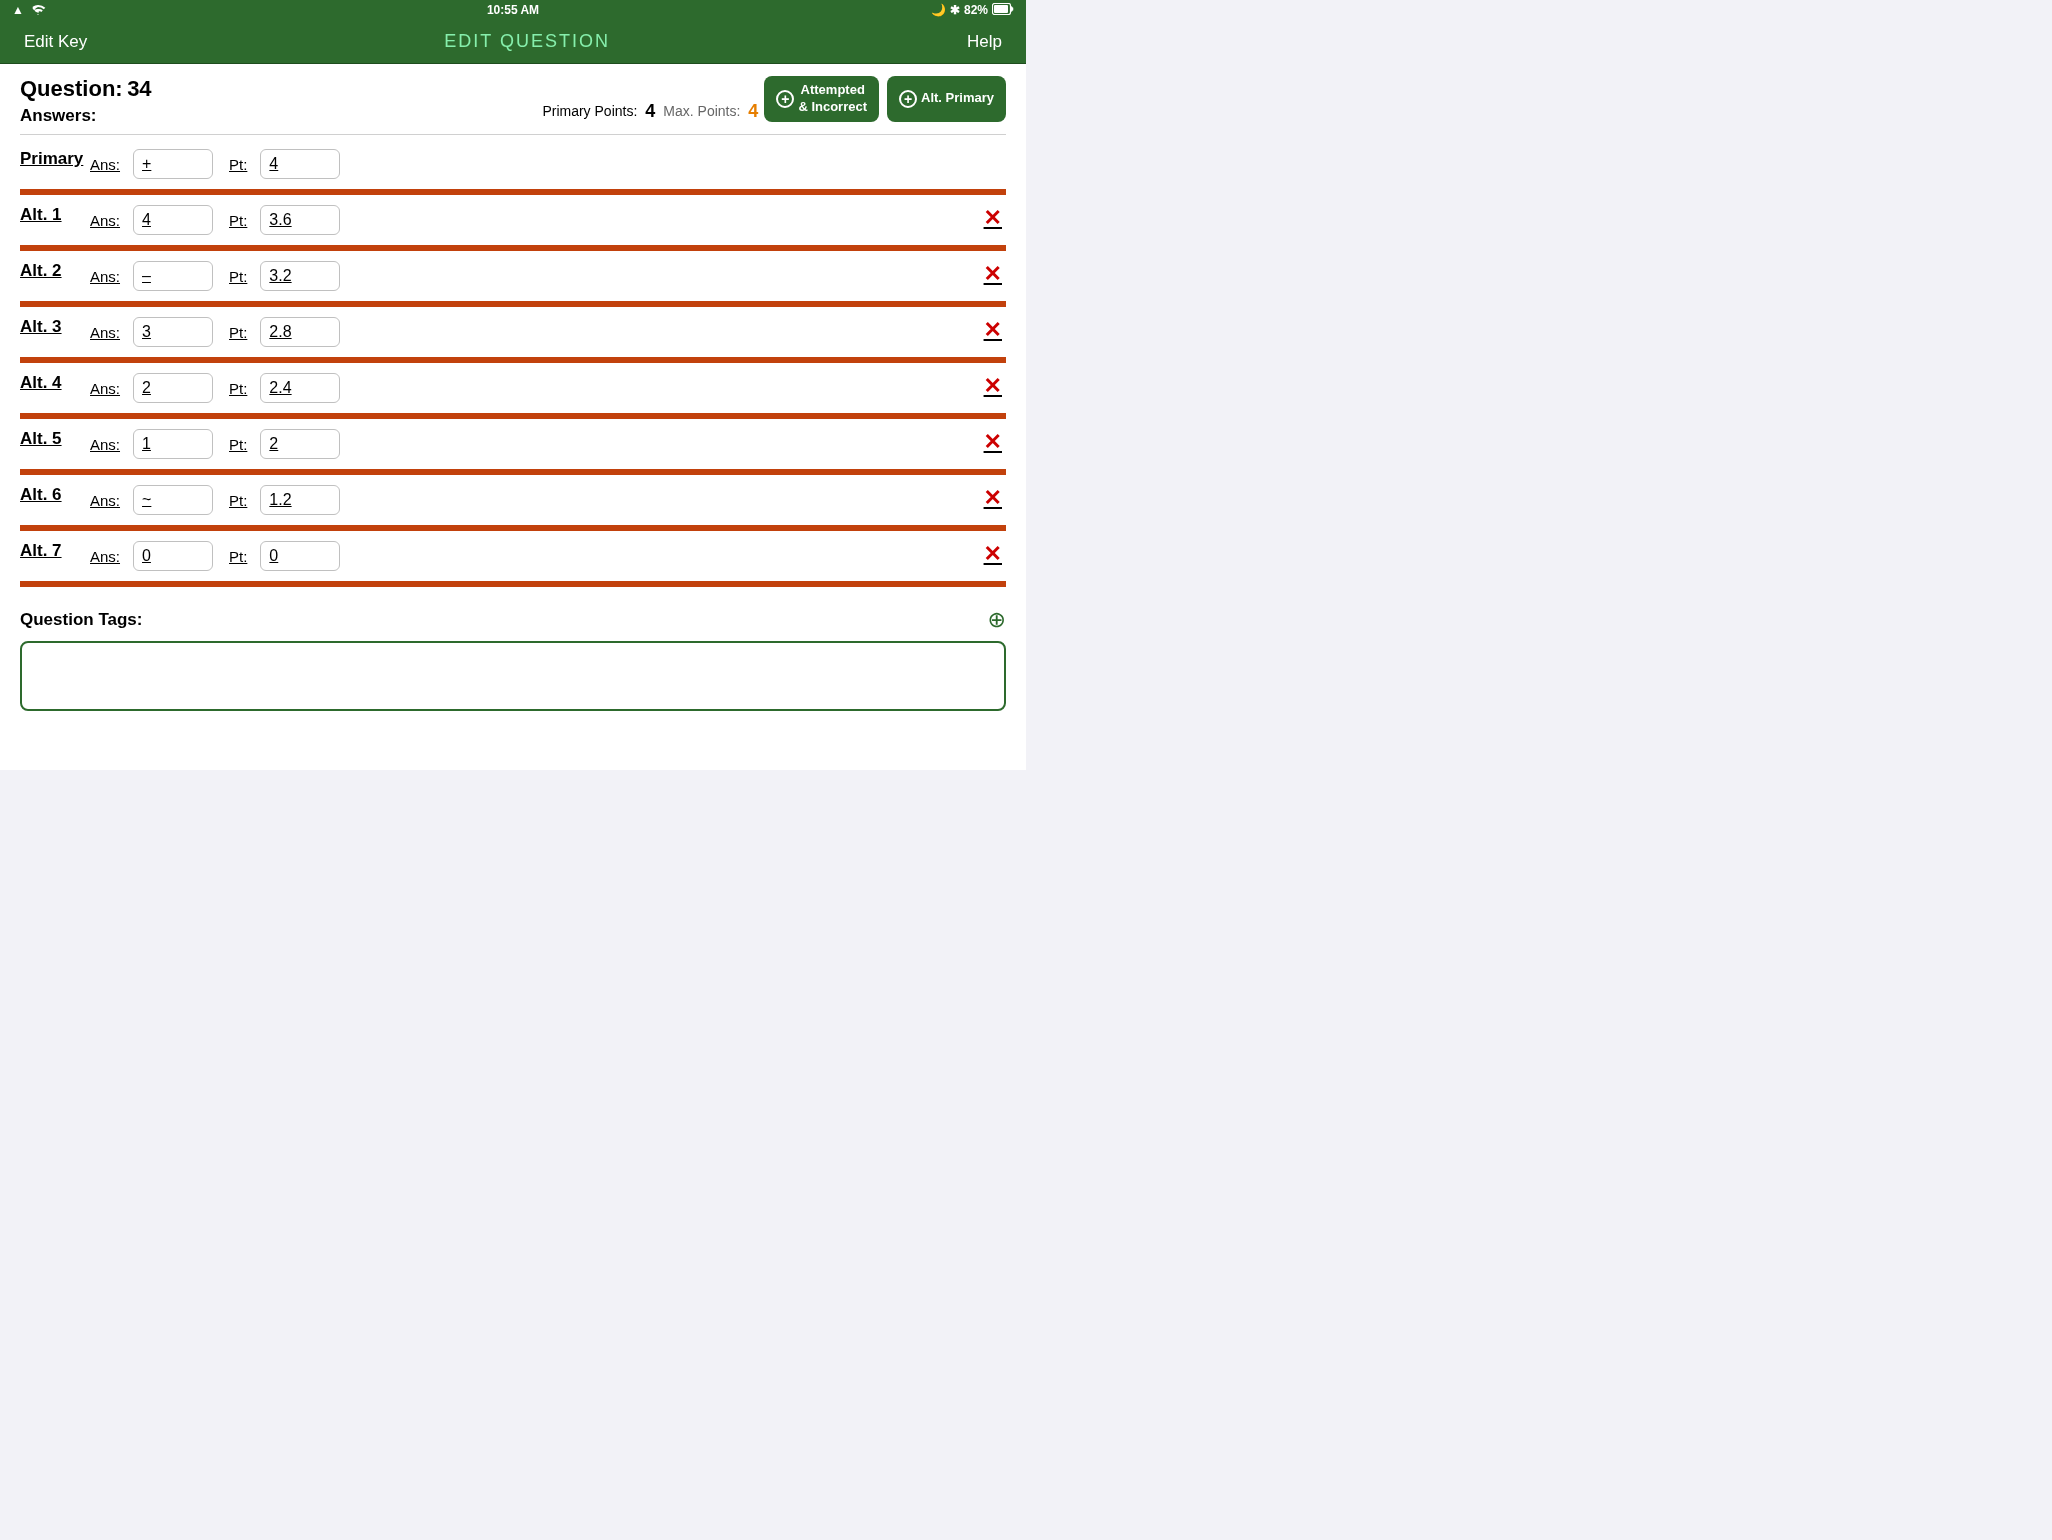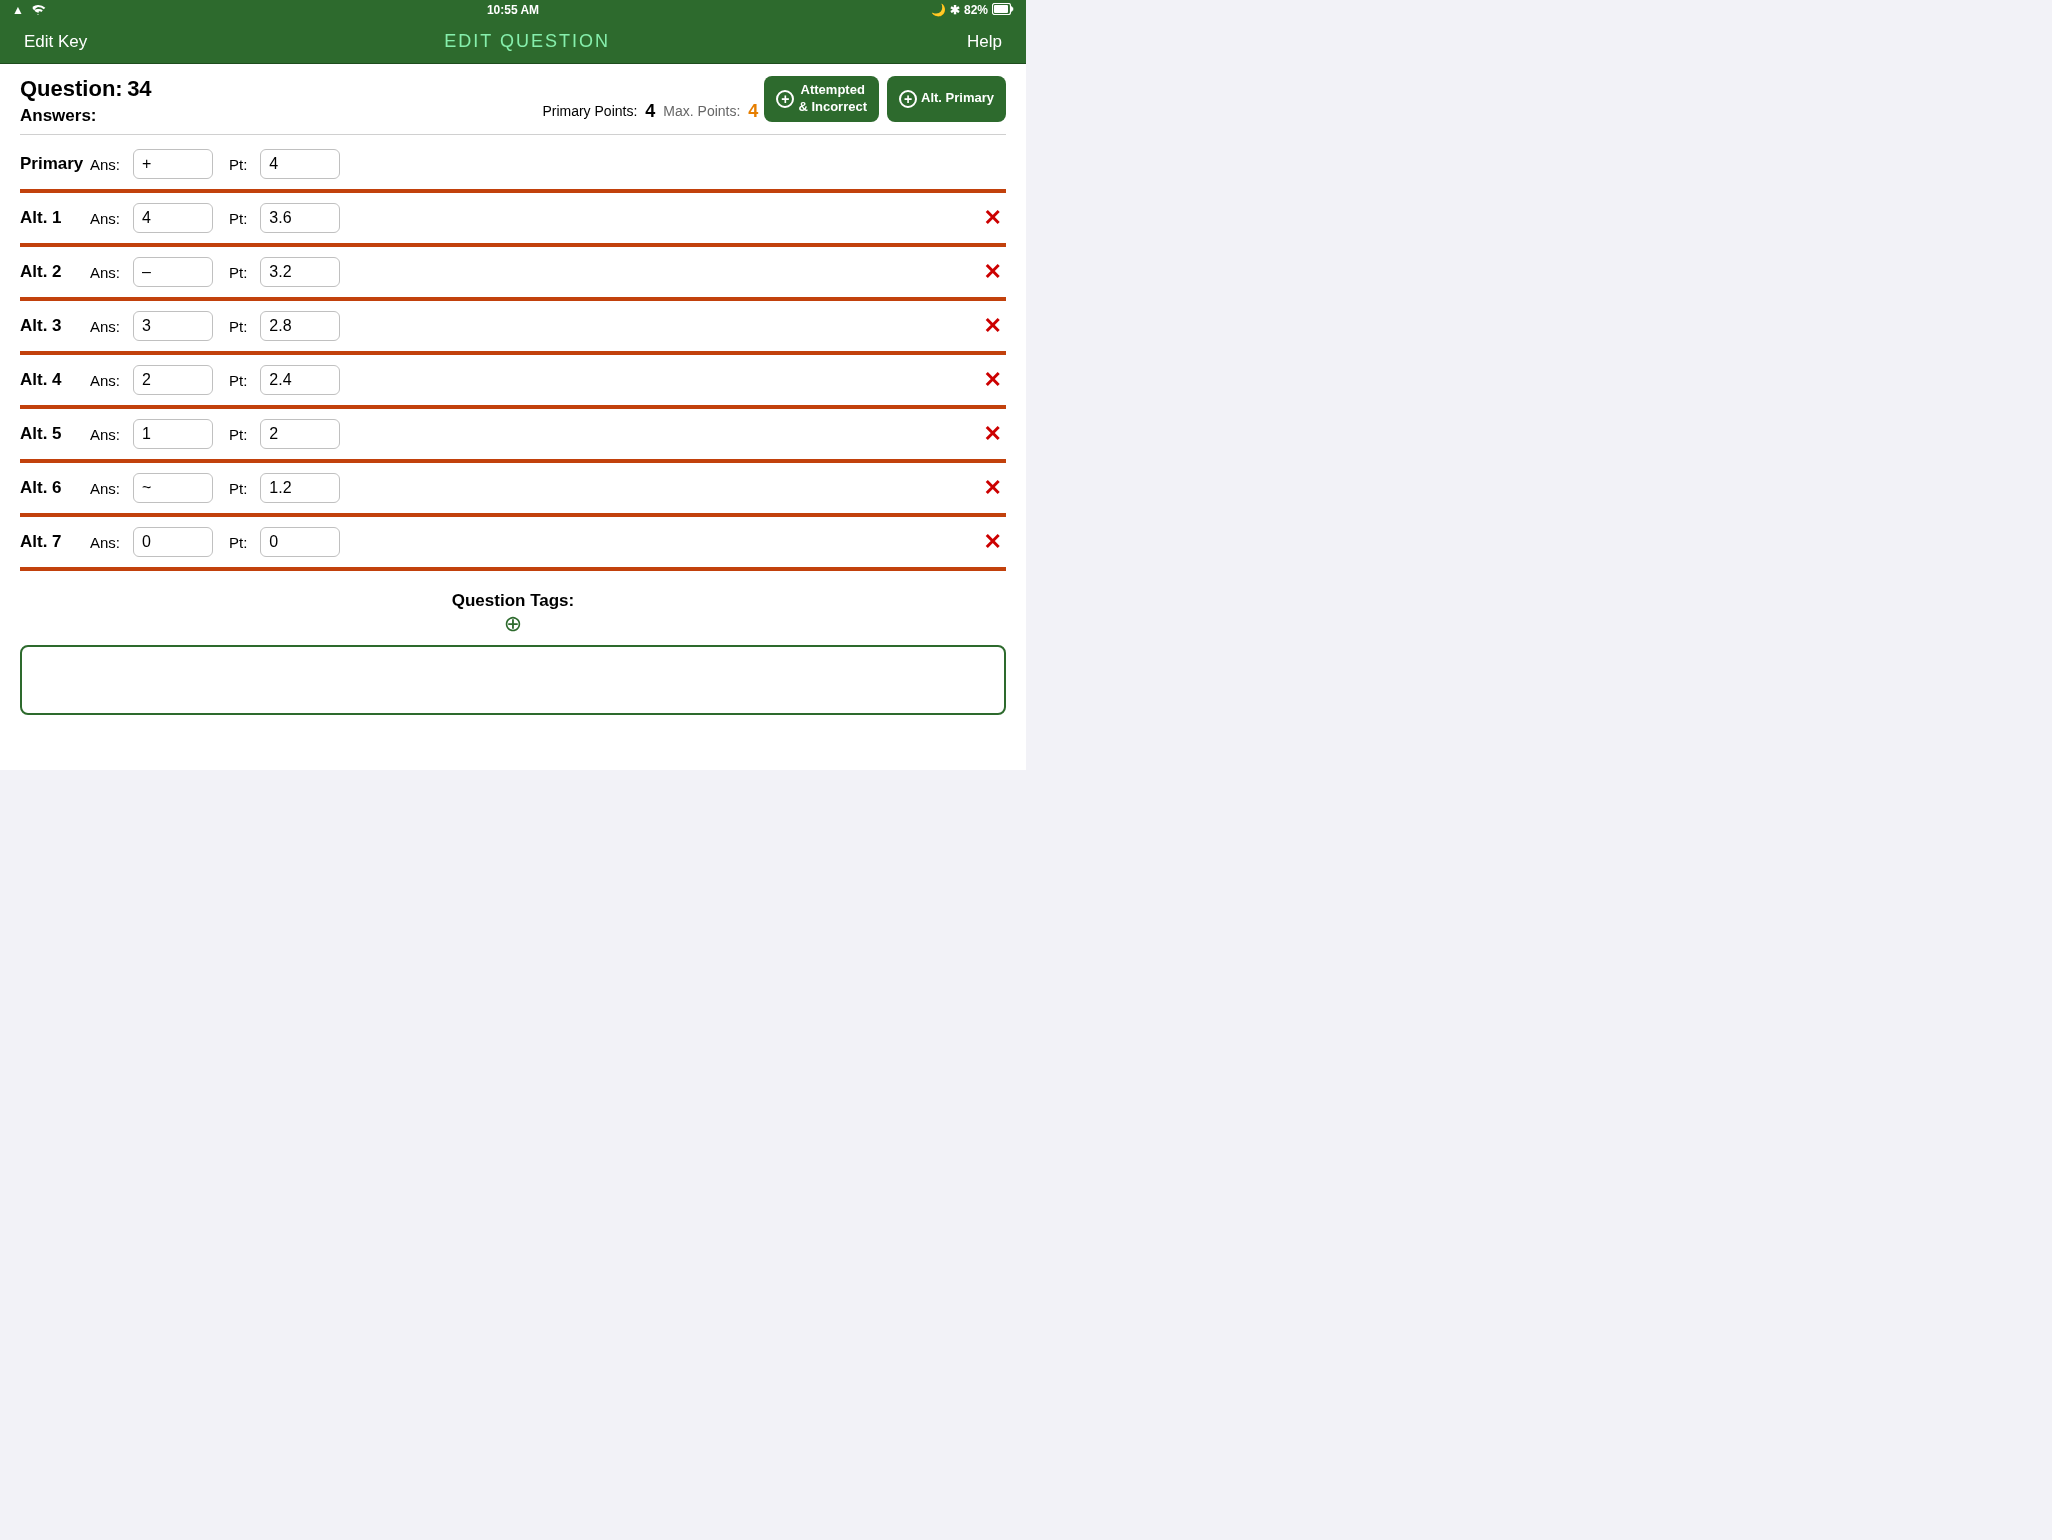--- a/index.html
+++ b/index.html
@@ -138,24 +138,25 @@
     
     .divider {
       height: 1px;
       background: #d0d0d0;
       margin: 4px 0;
     }
 
     
     .answer-row {
       display: flex;
-      align-items: center;
+      align-items: flex-start;
       padding: 10px 0;
-      border-bottom: 4px solid #c2410c;
+      border-bottom: 6px solid #c2410c;
       min-height: 52px;
+      text-decoration: underline;
     }
     .answer-label {
       font-size: 17px;
       font-weight: 700;
       width: 70px;
       flex-shrink: 0;
     }
     .ans-group {
       display: flex;
       align-items: center;
@@ -198,21 +199,20 @@
 
     
     .tags-section {
       margin-top: 20px;
     }
     .tags-header {
       display: flex;
       align-items: center;
       justify-content: space-between;
       margin-bottom: 8px;
-      flex-direction: column;
     }
     .tags-label {
       font-size: 17px;
       font-weight: 700;
     }
     .tags-add-btn {
       background: none;
       border: none;
       color: #2d6a2d;
       cursor: pointer;

